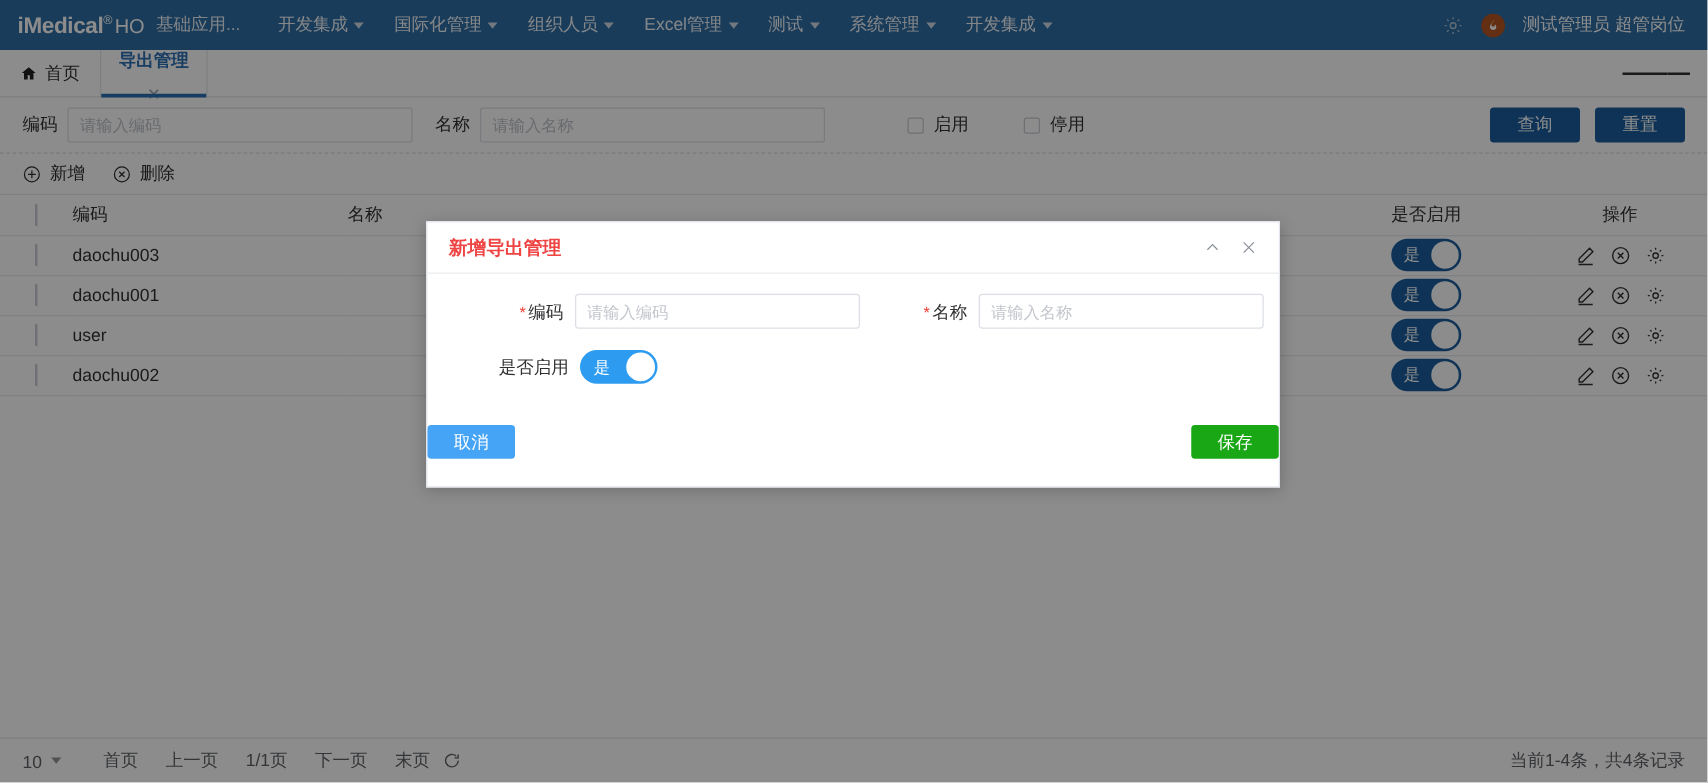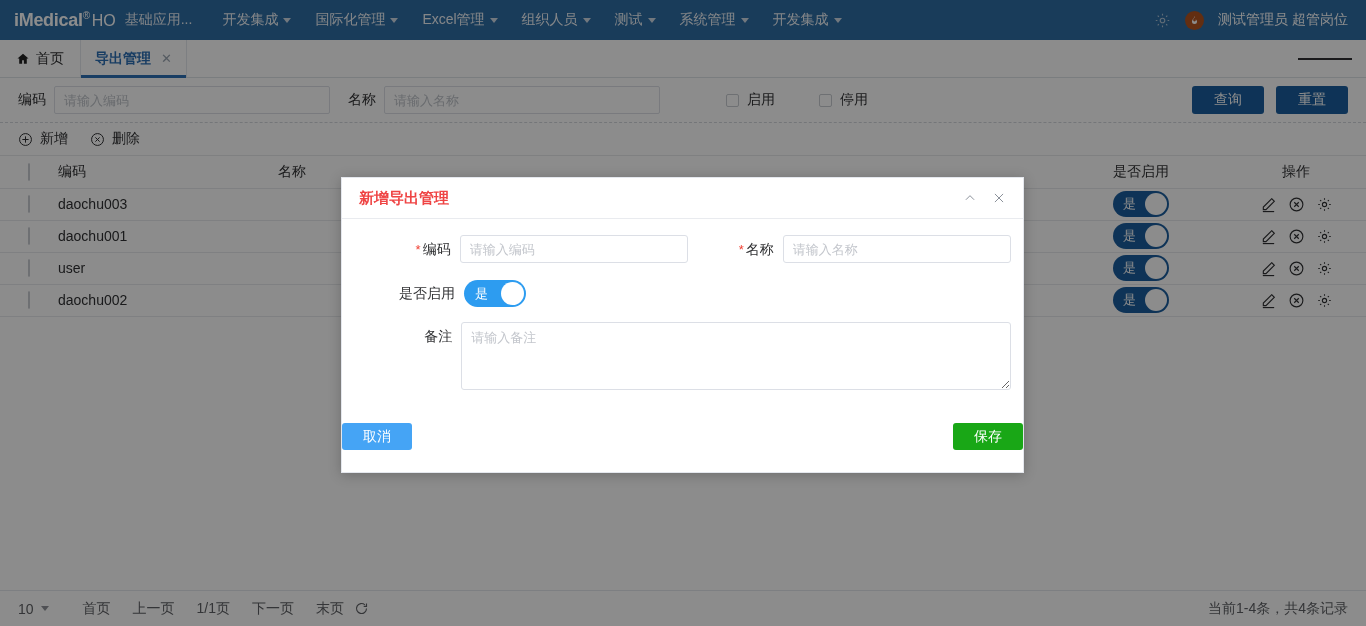--- a/index.html
+++ b/index.html
@@ -49,21 +49,21 @@
   .tab-home {
     display: flex; align-items: center; gap: 6px;
     padding: 0 16px; font-size: 14px; color: #303133; cursor: pointer;
   }
   .tab {
     display: flex; align-items: center; gap: 10px;
     padding: 0 14px; font-size: 14px; cursor: pointer;
     border-left: 1px solid #e4e7ed; border-right: 1px solid #e4e7ed;
     position: relative; color: #606266;
   }
-  .tab.active { color: #2d6fb5; font-weight: bold; }
+  .tab.active { color: #2d6fb5; font-weight: bold; flex-direction: column; }
   .tab.active::after {
     content:""; position: absolute; left: 0; right: 0; bottom: -1px;
     height: 3px; background: #2d6fb5;
   }
   .tab-close { font-size: 13px; color: #9aa5b1; font-weight: normal; }
   .hamburger { margin-left: auto; display: flex; align-items: center; padding: 0 14px; cursor: pointer;}
   .hamburger span { display:block; width: 18px; height: 2px; background: #303133; margin: 3px 0;}
 
   
   .filterbar {
@@ -211,25 +211,25 @@
       <div class="nav-items">
         <div class="nav-item">
             <span>开发集成</span>
             <i class="caret"></i>
           </div>
         <div class="nav-item">
             <span>国际化管理</span>
             <i class="caret"></i>
           </div>
         <div class="nav-item">
+            <span>组织人员</span>
+            <i class="caret"></i>
+          </div>
+        <div class="nav-item">
             <span>Excel管理</span>
-            <i class="caret"></i>
-          </div>
-        <div class="nav-item">
-            <span>组织人员</span>
             <i class="caret"></i>
           </div>
         <div class="nav-item">
             <span>测试</span>
             <i class="caret"></i>
           </div>
         <div class="nav-item">
             <span>系统管理</span>
             <i class="caret"></i>
           </div>
@@ -466,24 +466,20 @@
         <span class="form-lbl" style="width:100px"><span class="req">*</span><span>名称</span></span>
         <input class="inp" placeholder="请输入名称" style="">
       </div>
       <div class="form-row">
         <span class="form-lbl">是否启用</span>
         <span class="switch-blue">
           <span class="sw-txt">是</span>
           <span class="knob"></span>
         </span>
       </div>
-      <div class="form-row">
-        <span class="form-lbl">备注</span>
-        <textarea class="ta" placeholder="请输入备注" style=""></textarea>
-      </div>
     </div>
     <div class="modal-foot">
       <button class="btn-cancel">取消</button>
       <button class="btn-save">保存</button>
     </div>
   </div>
 
 </div>
 
 </body></html>

